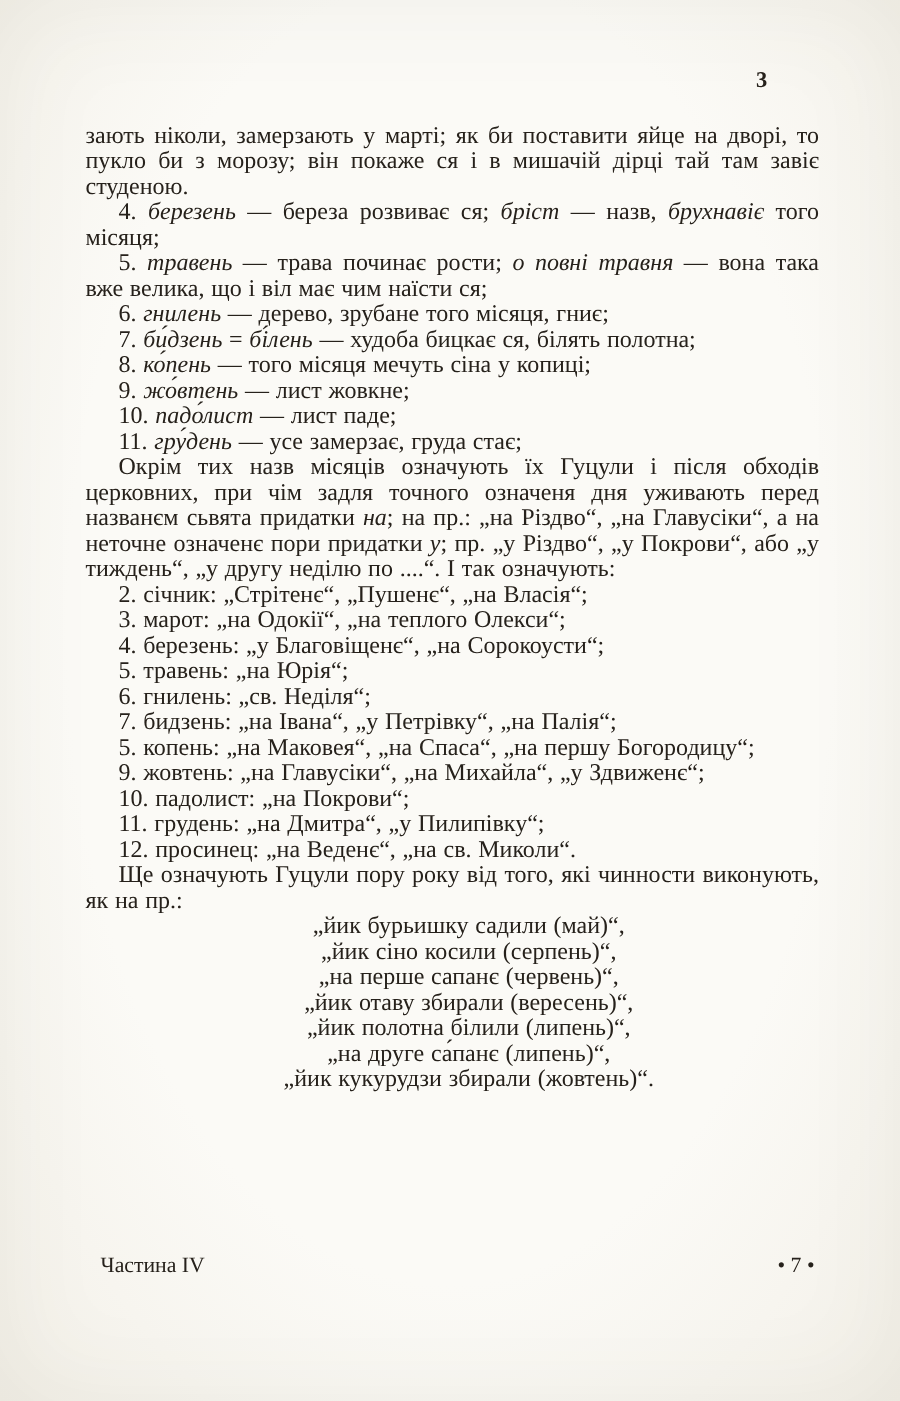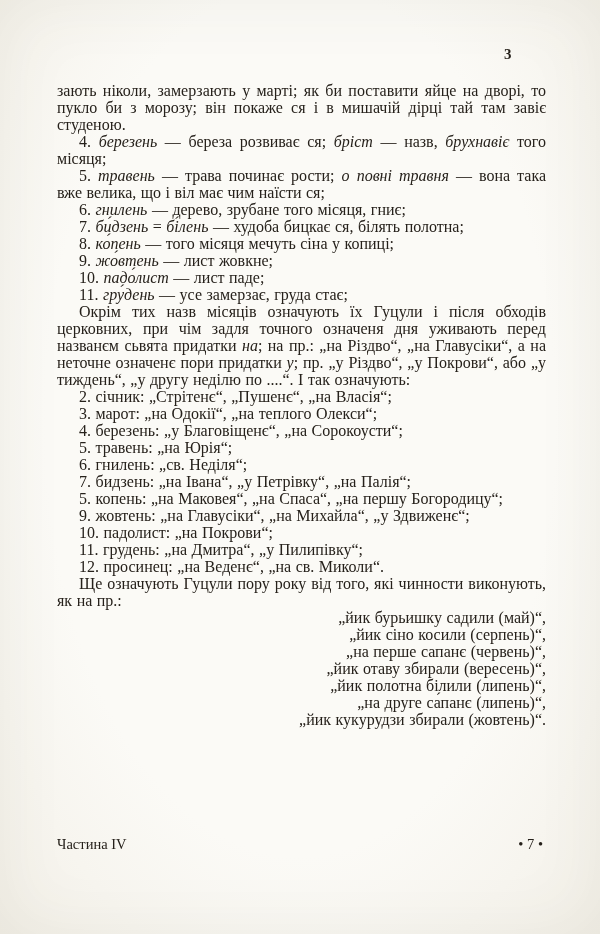--- a/index.html
+++ b/index.html
@@ -32,29 +32,29 @@
     width: 489px;
     font-size: 16px;
     line-height: 17px;
     text-align: justify;
     word-spacing: 0.5px;
   }
   p.para { text-align: justify; }
   p.cont { text-indent: 0; }
   p.indent { text-indent: 22px; }
   p.quote {
-    text-align: right;
+    text-align: center;
     text-indent: 0;
     margin-left: 22px;
   }
   em { font-style: italic; }
   .footer {
     position: absolute;
     top: 836px;
-    left: 57px;
+    left: 67px;
     right: 57px;
     display: flex;
     justify-content: space-between;
     font-size: 14.5px;
   }
 </style>
 </head>
 <body>
 
 <div class="page">

